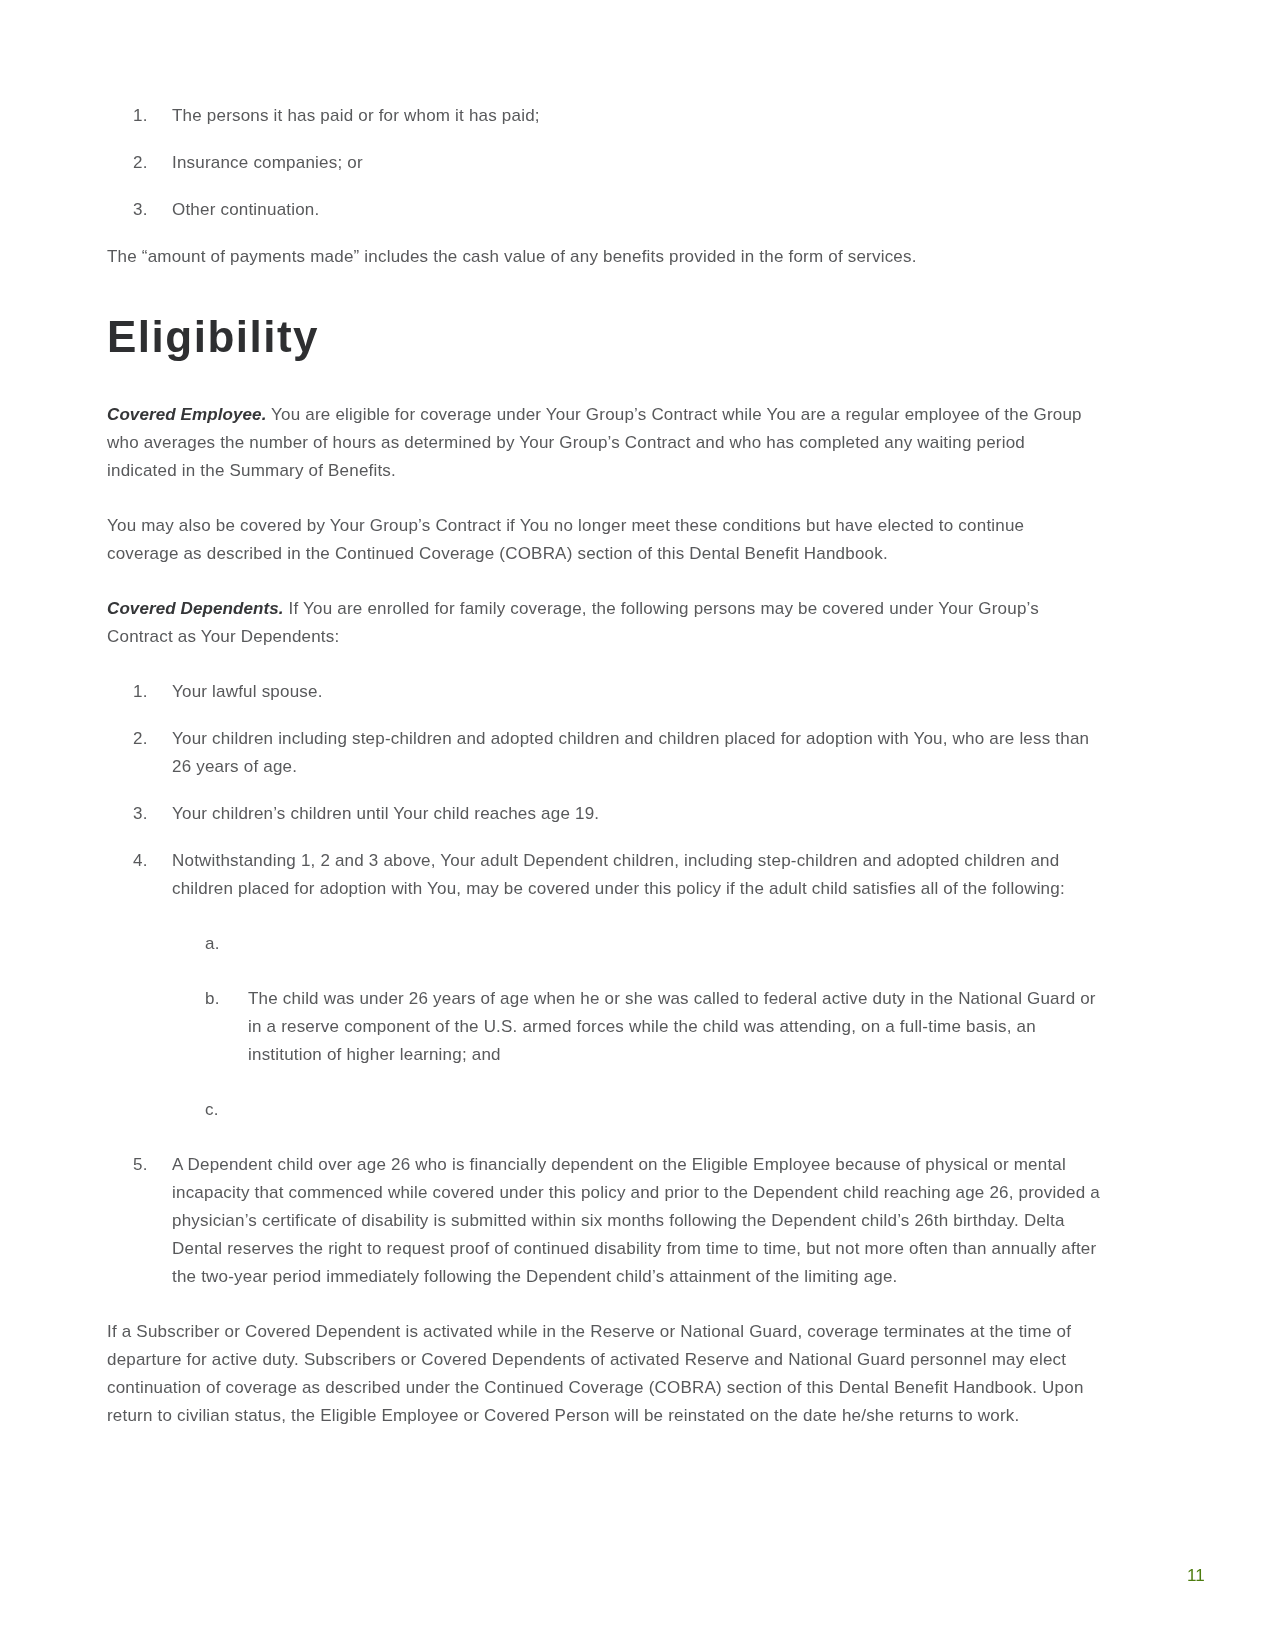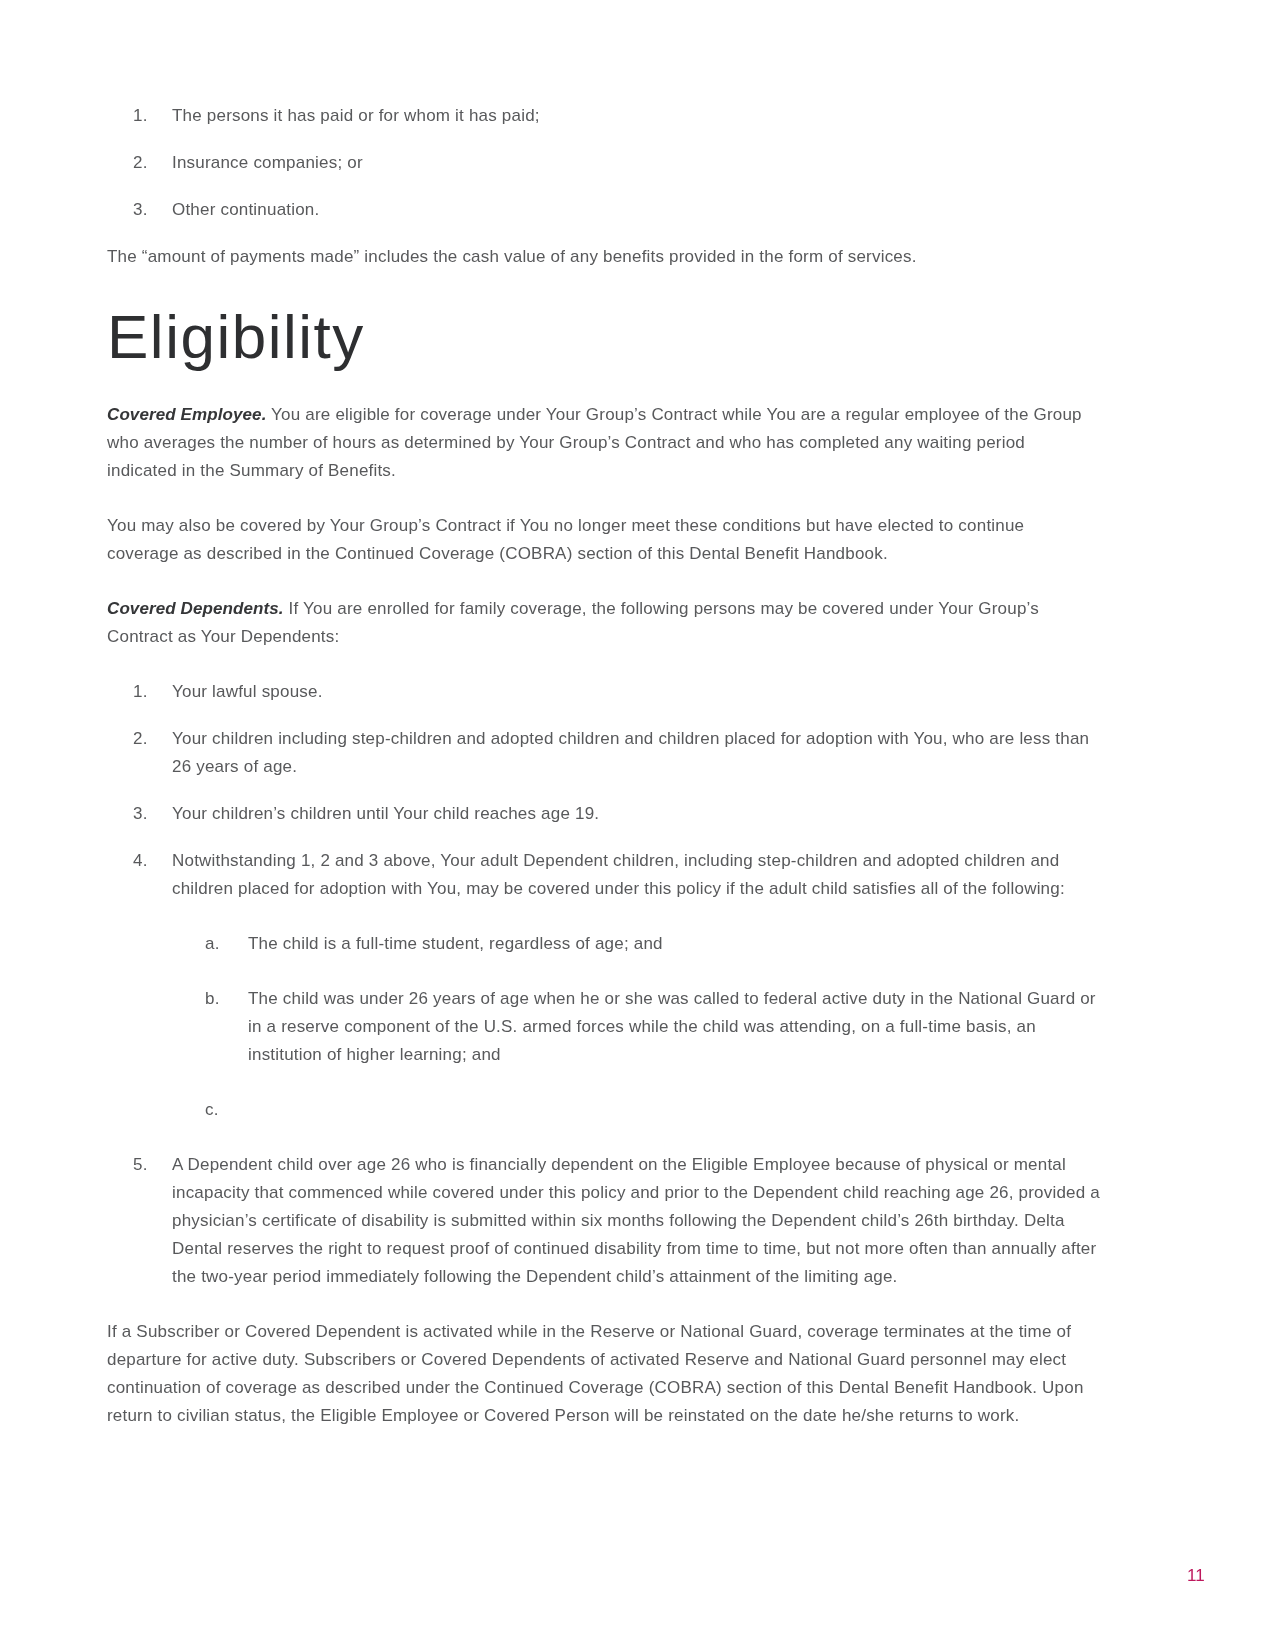--- a/index.html
+++ b/index.html
@@ -28,23 +28,23 @@
     margin: 0 8px 27px 0;
   }
   .lead {
     font-weight: bold;
     font-style: italic;
     color: #353638;
     letter-spacing: 0.1px;
   }
   h1.section-heading {
     margin: 32px 0 30px 0;
-    font-size: 62px;
+    font-size: 44px;
     line-height: 68px;
-    font-weight: 400;
+    font-weight: 700;
     color: #2e2f31;
     letter-spacing: 1.5px;
   }
   .list {
     margin: 0;
   }
   .li {
     display: flex;
     align-items: flex-start;
     margin-bottom: 19px;
@@ -68,21 +68,21 @@
     margin-bottom: 27px;
   }
   .gap-after-list {
     height: 8px;
   }
   .page-number {
     position: absolute;
     top: 1562px;
     right: 70px;
     font-size: 17px;
-    color: #be185d;
+    color: #4d7c0f;
     letter-spacing: 0.2px;
   }
 </style>
 </head>
 <body>
 
 <div class="page body-text">
 
   <div class="list">
     <div class="li">
@@ -124,21 +124,20 @@
     </div>
     <div class="li">
       <span class="marker">4.</span>
       <span class="li-text">Notwithstanding 1, 2 and 3 above, Your adult Dependent children, including step-children and adopted children and children placed for adoption with You, may be covered under this policy if the adult child satisfies all of the following:</span>
     </div>
 
     <div class="gap-after-list"></div>
 
     <div class="li sub">
       <span class="marker">a.</span>
-      <span class="li-text">The child is a full-time student, regardless of age; and</span>
     </div>
     <div class="li sub">
       <span class="marker">b.</span>
       <span class="li-text">The child was under 26 years of age when he or she was called to federal active duty in the National Guard or in a reserve component of the U.S. armed forces while the child was attending, on a full-time basis, an institution of higher learning; and</span>
     </div>
     <div class="li sub">
       <span class="marker">c.</span>
     </div>
 
     <div class="li mb-extra">

